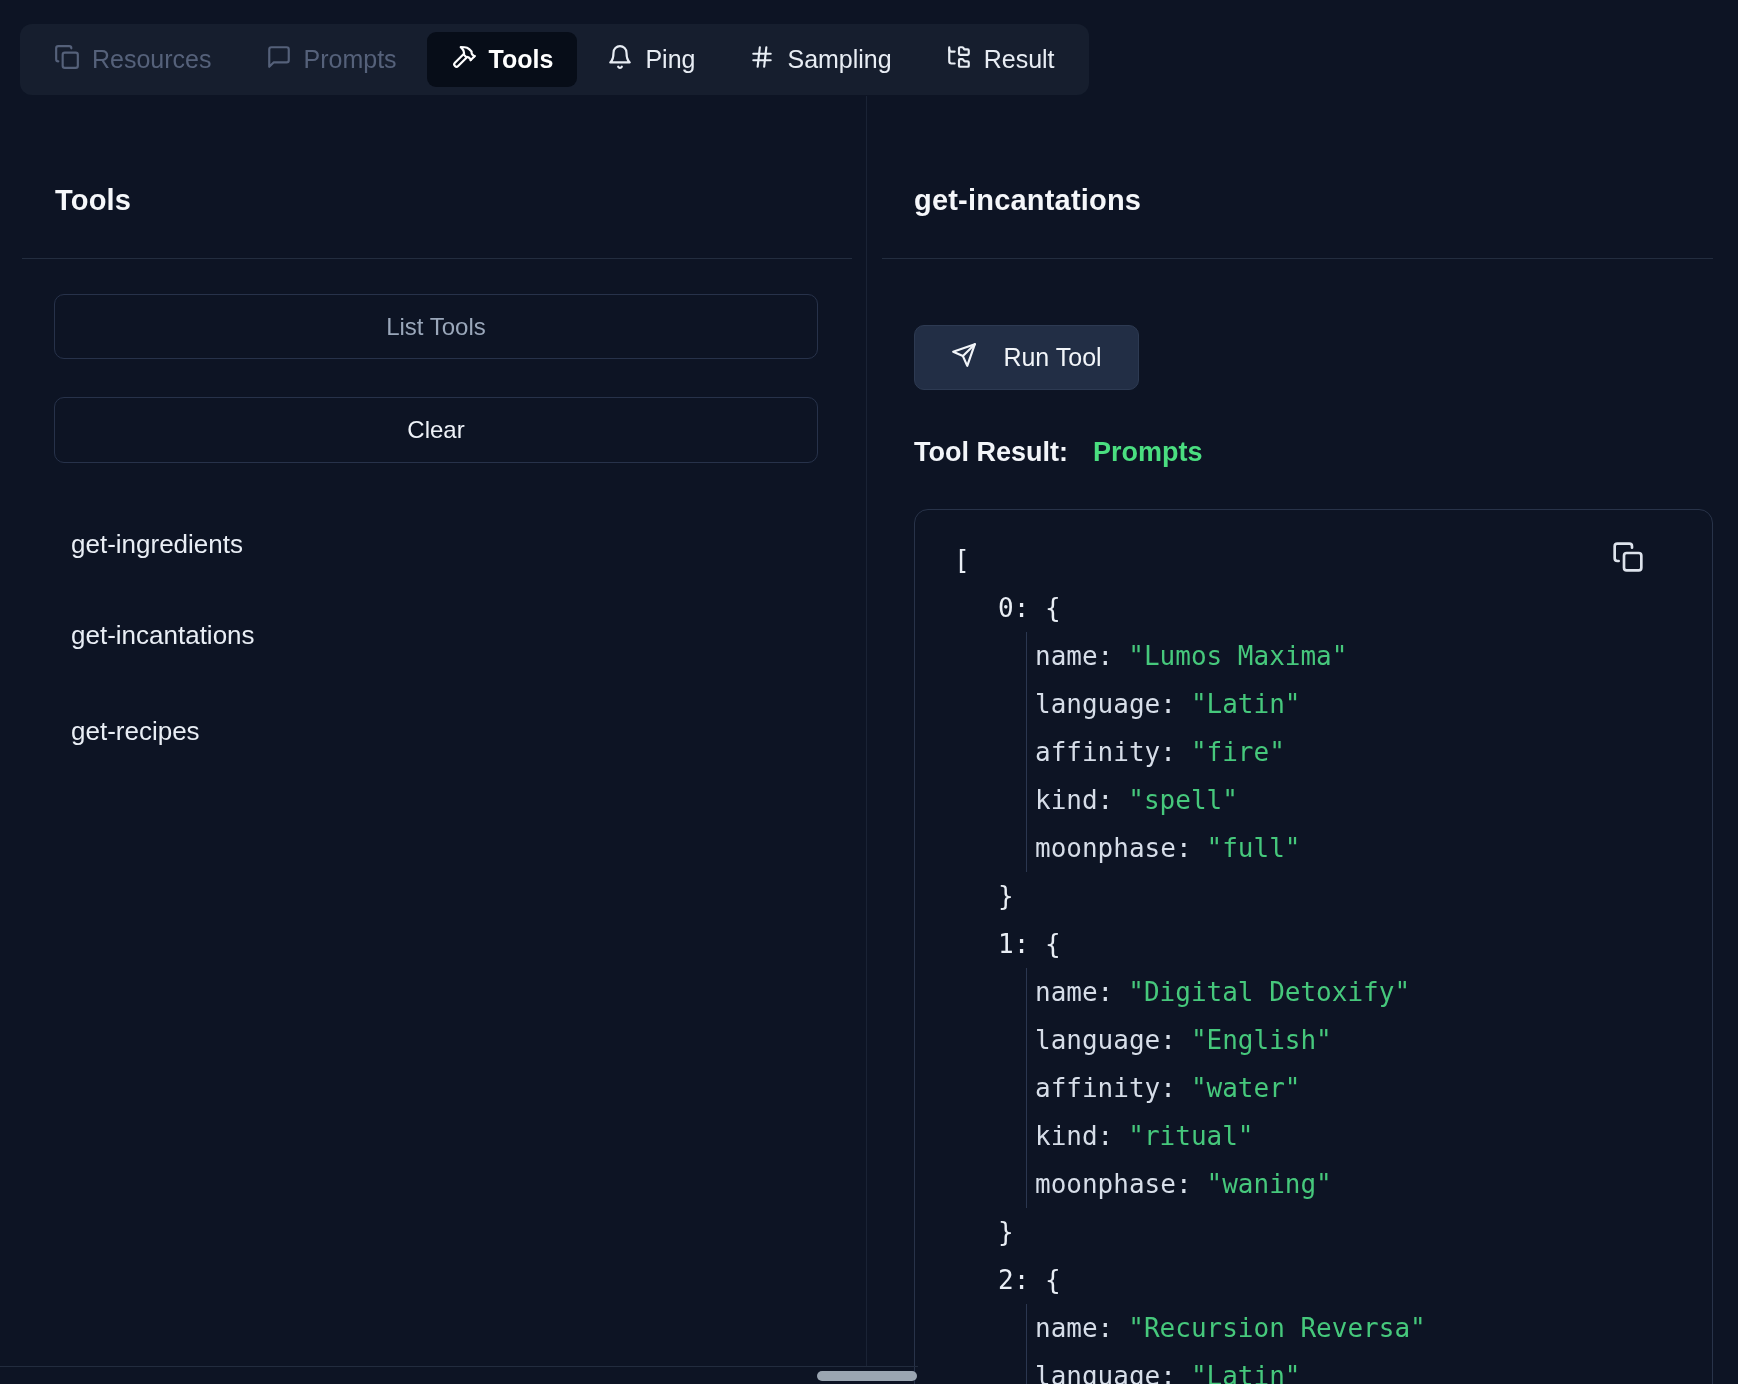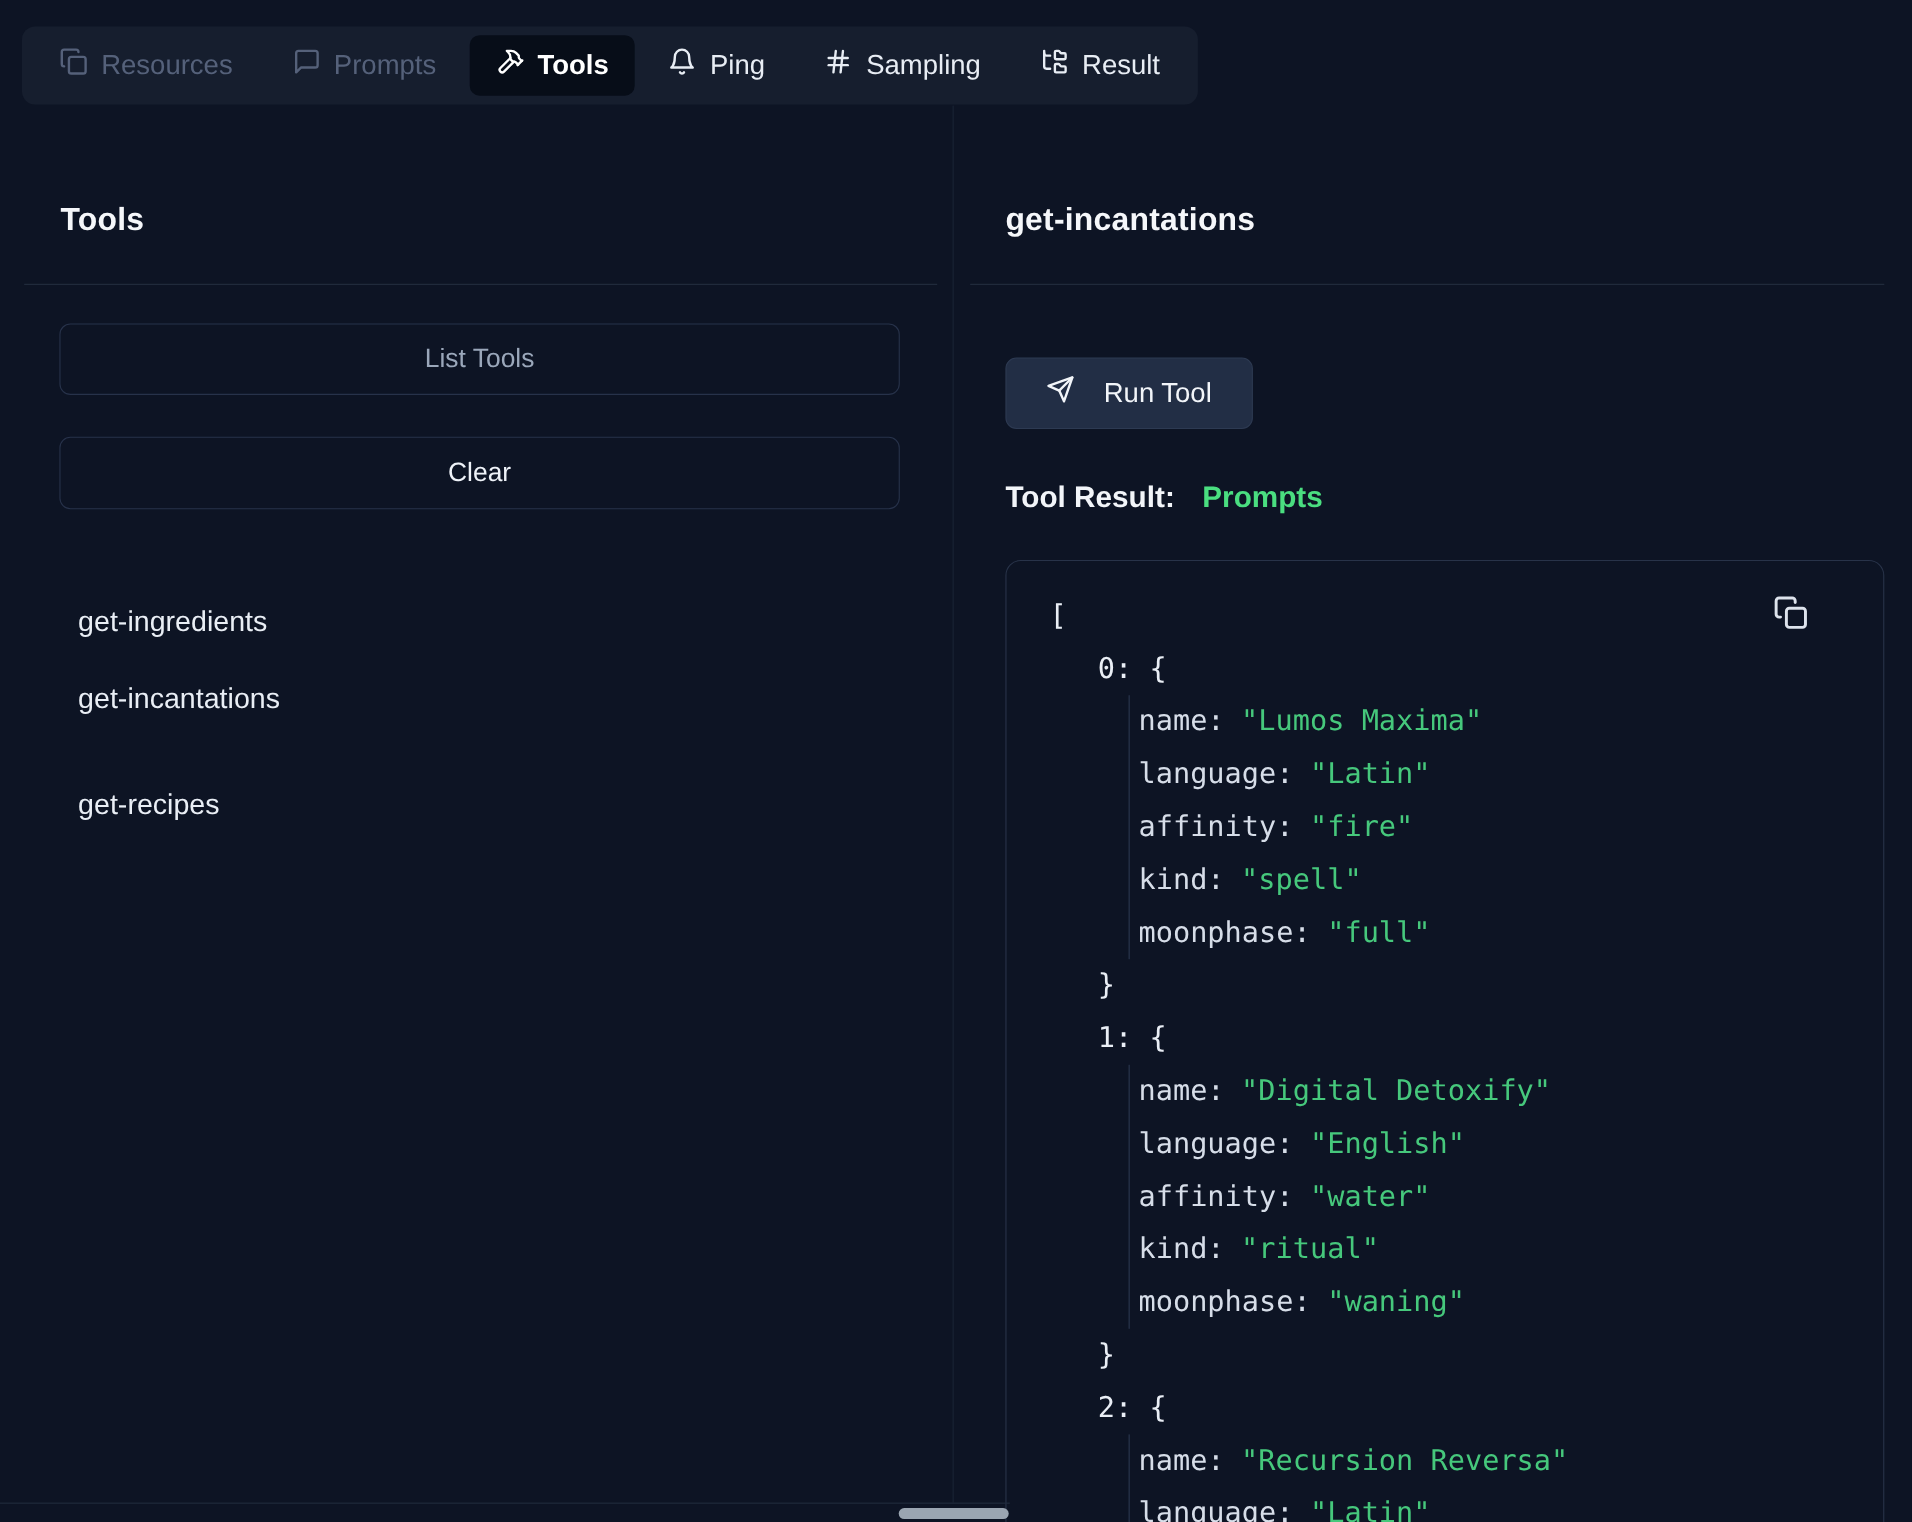--- a/index.html
+++ b/index.html
@@ -225,21 +225,21 @@
       <span>Result</span>
     </button>
   </nav>
 
   <h1 class="panel-title" style="left:55px; top:184px;">Tools</h1>
   <div class="h-divider" style="left:22px; top:258px; width:830px;"></div>
 
   <button class="outline-btn label-muted" style="top:294px;">List Tools</button>
   <button class="outline-btn label-bright" style="top:397px; height:66px;">Clear</button>
 
-  <div class="tool-item" style="top:534px;text-align:right;">get-ingredients</div>
+  <div class="tool-item" style="top:513px;text-align:right;">get-ingredients</div>
   <div class="tool-item" style="top:604px;">get-incantations</div>
   <div class="tool-item" style="top:700px;">get-recipes</div>
 
   <div class="v-divider" style="left:866px; top:96px; height:1270px;"></div>
 
   <h1 class="panel-title" style="left:914px; top:184px;">get-incantations</h1>
   <div class="h-divider" style="left:882px; top:258px; width:831px;"></div>
 
   <button class="run-btn">
     <span>

